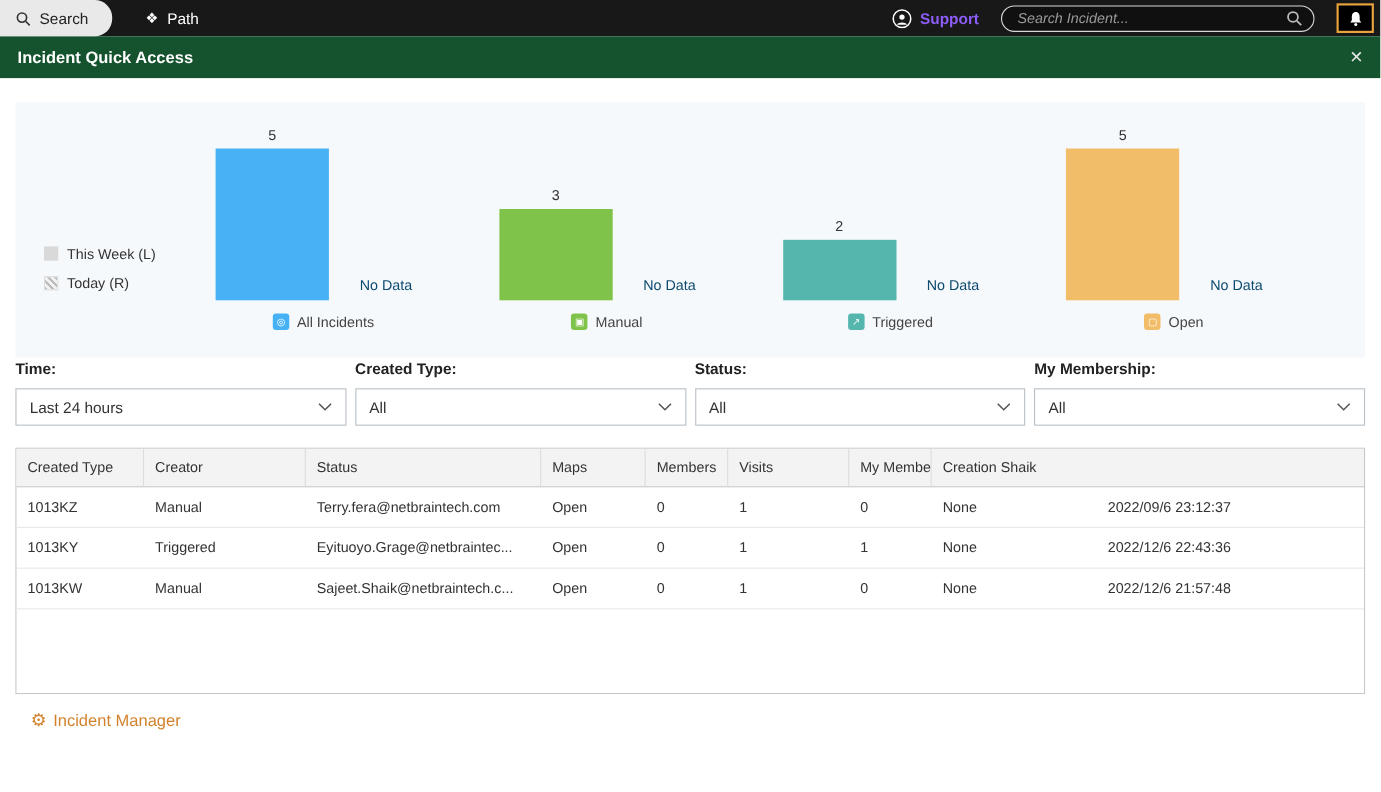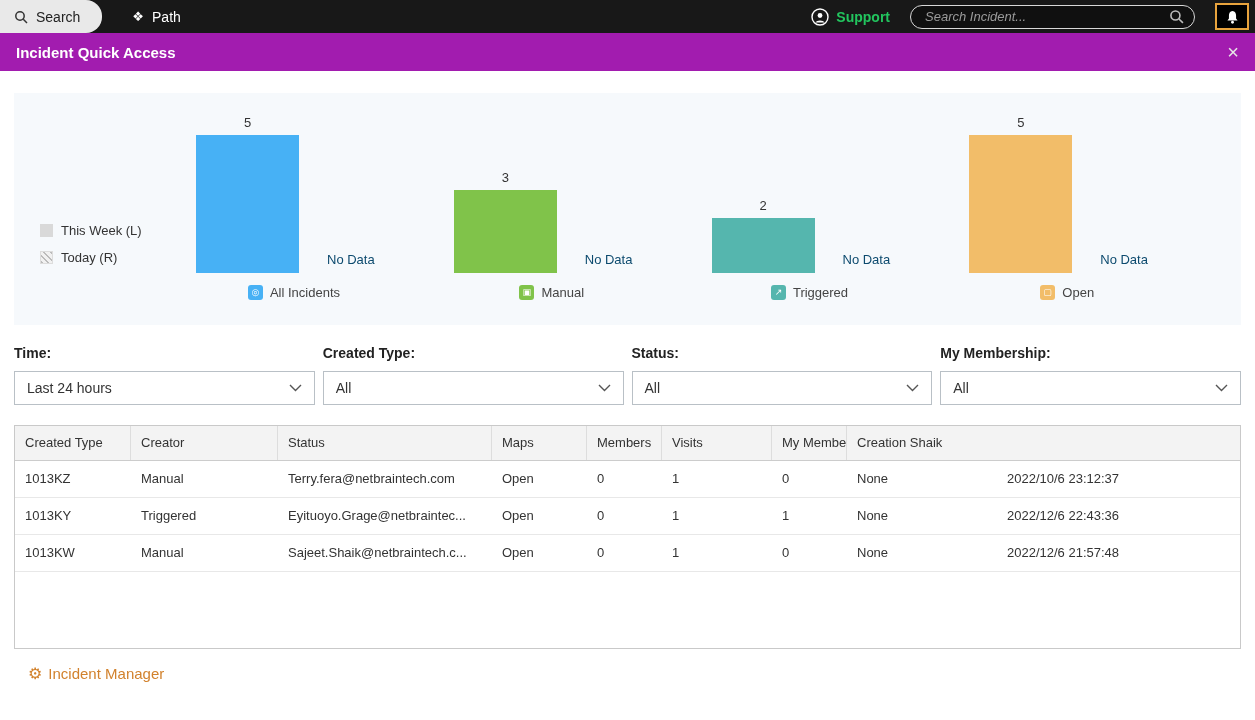--- a/index.html
+++ b/index.html
@@ -8,32 +8,32 @@
 
   
   .topbar { height:33px; background:#181818; display:flex; align-items:center; }
   .tab-search { height:100%; background:#e9e9e9; border-radius:0 16px 16px 0;
     display:flex; align-items:center; gap:8px; padding:0 22px 0 14px; cursor:pointer; }
   .tab-search span { font-size:14px; color:#222; }
   .tab-path { display:flex; align-items:center; gap:8px; margin-left:30px; color:#fff;
     font-size:14px; cursor:pointer; }
   .path-icon { font-size:13px; color:#fff; }
   .topbar-right { margin-left:auto; display:flex; align-items:center; gap:20px; padding-right:6px; }
-  .support { display:flex; align-items:center; gap:7px; color:#22c55e; font-size:14px;
+  .support { display:flex; align-items:center; gap:7px; color:#8b5cf6; font-size:14px;
     font-weight:bold; cursor:pointer; }
   .incident-search { width:285px; height:24px; border:1px solid #d8d8d8; border-radius:12px;
     background:#101010; display:flex; align-items:center; padding:0 10px 0 14px; }
   .incident-search input { flex:1; background:transparent; border:none; outline:none;
     font-style:italic; font-size:13px; color:#ddd; font-family:"Liberation Sans",sans-serif; }
   .incident-search input::placeholder { color:#9a9a9a; }
   .bell-box { width:34px; height:27px; border:2px solid #e8a33d; display:flex;
     align-items:center; justify-content:center; background:#000; cursor:pointer; }
 
   
-  .panel-header { height:38px; background:#a21caf; display:flex; align-items:center;
+  .panel-header { height:38px; background:#14532d; display:flex; align-items:center;
     padding:0 16px; }
   .panel-title { color:#fff; font-size:15px; font-weight:bold; }
   .close-btn { margin-left:auto; color:#e7e7e7; font-size:20px; line-height:1; cursor:pointer; }
 
   
   .content { padding:22px 14px 0 14px; }
 
   
   .chart-panel { background:#f6f9fc; height:232px; display:flex; padding:22px 20px 12px 26px; }
   .legend-col { width:150px; display:flex; flex-direction:column; justify-content:flex-end;
@@ -50,21 +50,21 @@
   .bar { width:103px; }
   .value-label { position:absolute; bottom:100%; left:50%; transform:translateX(-50%);
     margin-bottom:5px; font-size:13px; color:#333; }
   .nodata { margin-left:28px; padding-bottom:6px; font-size:13px; color:#0c4a6e; }
   .cat { width:196px; display:flex; justify-content:center; align-items:center; gap:7px;
     margin-top:12px; font-size:13px; color:#444; }
   .cat-icon { width:15px; height:15px; border-radius:3px; display:flex; align-items:center;
     justify-content:center; color:#fff; font-size:9px; line-height:1; }
 
   
-  .filters { display:flex; gap:8px; margin-top:20px; }
+  .filters { display:flex; gap:8px; margin-top:2px; }
   .filter { flex:1; }
   .filter-label { font-size:14px; font-weight:bold; color:#222; margin-bottom:10px; }
   .select { height:34px; border:1px solid #b9c0c6; background:#fff; display:flex;
     align-items:center; justify-content:space-between; padding:0 12px; font-size:14px;
     color:#333; cursor:pointer; }
 
   
   .table { margin-top:20px; border:1px solid #c9c9c9; height:224px; background:#fff; }
   .trow { display:grid; grid-template-columns:116px 147px 214px 95px 75px 110px 75px 150px 1fr; }
   .thead { background:#f3f3f3; border-bottom:1px solid #ccc; }
@@ -253,21 +253,21 @@
     <div class="tbody">
       <div class="trow">
         <div class="cell link">1013KZ</div>
         <div class="cell">Manual</div>
         <div class="cell">Terry.fera@netbraintech.com</div>
         <div class="cell">Open</div>
         <div class="cell link">0</div>
         <div class="cell link">1</div>
         <div class="cell">0</div>
         <div class="cell">None</div>
-        <div class="cell">2022/10/6 23:12:37</div>
+        <div class="cell">2022/09/6 23:12:37</div>
       </div>
       <div class="trow">
         <div class="cell link">1013KY</div>
         <div class="cell">Triggered</div>
         <div class="cell">Eyituoyo.Grage@netbraintec...</div>
         <div class="cell">Open</div>
         <div class="cell link">0</div>
         <div class="cell link">1</div>
         <div class="cell link">1</div>
         <div class="cell">None</div>

